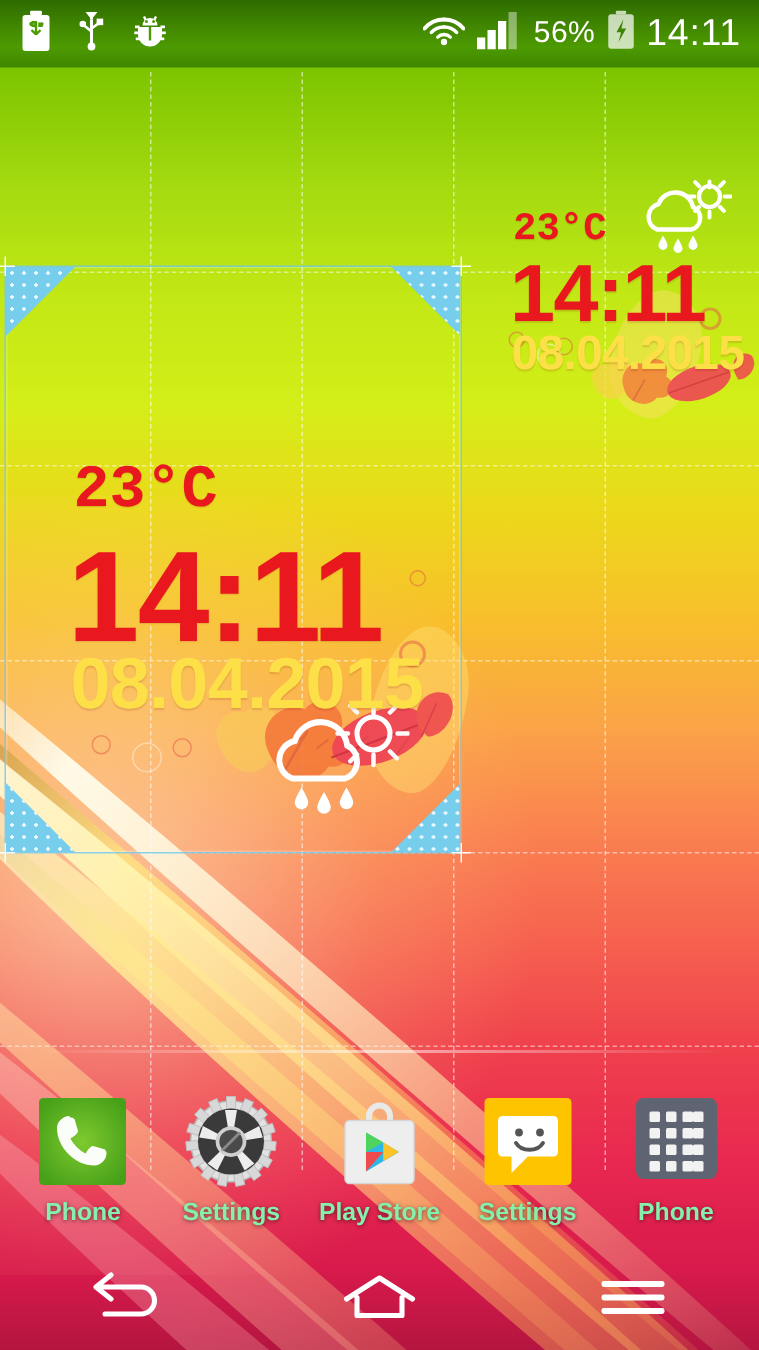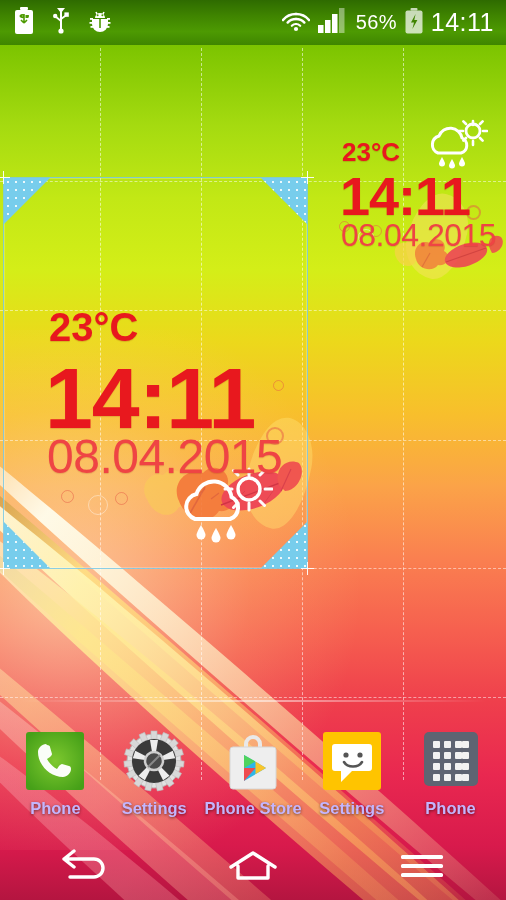--- a/index.html
+++ b/index.html
@@ -83,27 +83,28 @@
   .gh {
     position:absolute; left:0; right:0; height:0;
     border-top:1px dashed rgba(255,255,255,.50);
   }
 
   
   .widget { position:absolute; z-index:20; }
   .w-temp {
     position:absolute; color:#e8181e; font-weight:bold;
     text-shadow:0 1px 1px rgba(120,0,0,.18);
+    font-family:Liberation Mono, monospace;
   }
   .w-time {
     position:absolute; color:#e8181e; font-weight:bold; letter-spacing:-1px;
     text-shadow:0 1px 1px rgba(120,0,0,.15);
   }
   .w-date {
-    position:absolute; color:#ef4444; font-weight:normal; letter-spacing:-0.5px;
+    position:absolute; color:#fde047; font-weight:bold; letter-spacing:-0.5px;
     text-shadow:0 1px 1px rgba(120,0,0,.15);
   }
 
   
   .sel-frame {
     position:absolute; z-index:22;
     border:1px solid rgba(120,200,230,.85);
     box-shadow:inset 0 0 0 1px rgba(255,255,255,.22);
     pointer-events:none;
   }
@@ -141,21 +142,21 @@
     position:absolute; left:20px; right:20px; top:700px; height:2px; z-index:15;
     background:linear-gradient(90deg, rgba(255,255,255,0), rgba(255,255,255,.55), rgba(255,255,255,0));
   }
   .dock {
     position:absolute; left:0; right:0; top:730px; height:105px; z-index:30;
     display:flex; align-items:flex-start; justify-content:space-around; padding:0 6px;
   }
   .dock-item { width:92px; display:flex; flex-direction:column; align-items:center; }
   .dock-icon { width:62px; height:62px; position:relative; }
   .dock-label {
-    margin-top:7px; color:#c4b5fd; font-size:16.5px; font-weight:bold;
+    margin-top:7px; color:#86efac; font-size:16.5px; font-weight:bold;
     text-shadow:0 1px 3px rgba(0,0,0,.55); white-space:nowrap;
   }
 
   
   .navbar {
     position:absolute; left:0; right:0; bottom:0; height:65px; z-index:30;
     display:flex; align-items:center; justify-content:space-around;
   }
   .nav-btn { width:110px; height:65px; display:flex; align-items:center; justify-content:center; }
 </style>
@@ -432,21 +433,21 @@
         <svg width="62" height="62" viewBox="0 0 62 62">
           <path d="M22 14 a9 9 0 0 1 18 0 v4 h-4 v-4 a5 5 0 0 0-10 0 v4 h-4 z" fill="#e9e9e9"></path>
           <rect x="8" y="17" width="46" height="42" rx="3" fill="#eeeeee"></rect>
           <rect x="8" y="17" width="46" height="42" rx="3" fill="none" stroke="#d6d6d6" stroke-width="1"></rect>
           <path d="M22 25 L44 38 L22 51 z" fill="#2fb6e8"></path>
           <path d="M22 25 L33.5 31.5 L22 38 z" fill="#4fd35e"></path>
           <path d="M22 38 L33.5 38 L22 51 z" fill="#ef4b4f"></path>
           <path d="M33.5 31.5 L44 38 L33.5 44 z" fill="#f9c52b"></path>
         </svg>
       </div>
-      <div class="dock-label">Phone Store</div>
+      <div class="dock-label">Play Store</div>
     </div>
 
     <div class="dock-item">
       <div class="dock-icon">
         <svg width="62" height="62" viewBox="0 0 62 62">
           <rect x="2" y="2" width="58" height="58" rx="3" fill="#ffc400"></rect>
           <path d="M14 14 h34 a3 3 0 0 1 3 3 v21 a3 3 0 0 1-3 3 h-17 l-11 11 v-11 h-6 a3 3 0 0 1-3-3 v-21 a3 3 0 0 1 3-3 z" fill="#fff"></path>
           <circle cx="25" cy="25" r="2.6" fill="#555"></circle>
           <circle cx="39" cy="25" r="2.6" fill="#555"></circle>
           <path d="M23 32 a10 8 0 0 0 18 0" stroke="#555" stroke-width="2.6" fill="none" stroke-linecap="round"></path>

